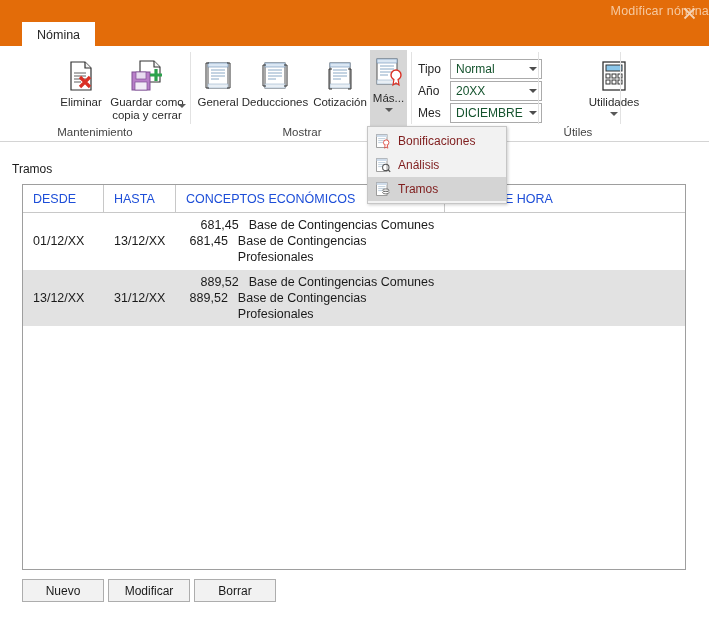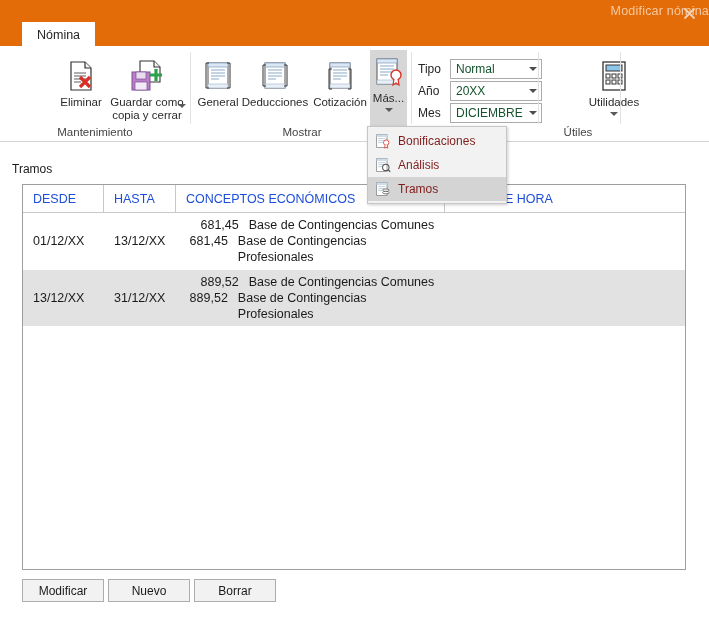--- a/index.html
+++ b/index.html
@@ -425,22 +425,22 @@
           <span class="cline">
             <span class="amt">889,52</span>
             <span class="desc">Base de Contingencias Profesionales</span>
           </span>
         </div>
         <div class="gr-cell" style="width:240px;"></div>
       </div>
     </div>
 
     <div class="btnbar">
+      <div class="pbtn">Nuevo</div>
       <div class="pbtn">Modificar</div>
-      <div class="pbtn">Nuevo</div>
       <div class="pbtn">Borrar</div>
     </div>
   </div>
 
   <div class="menu">
     <div class="menu-item">
       <span class="mi-ico">
         <svg width="16" height="16" viewBox="0 0 20 20">
           <rect x="2" y="2" width="13" height="16" fill="#fff" stroke="#8a8a8a" stroke-width="1"></rect>
           <rect x="2" y="2" width="13" height="3" fill="#cfdcea"></rect>

